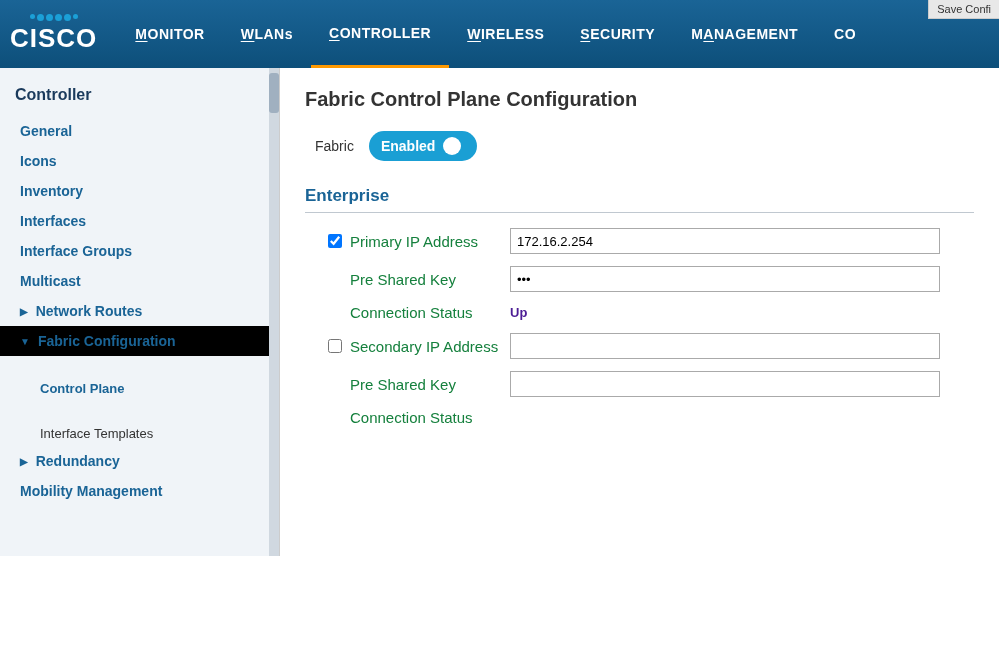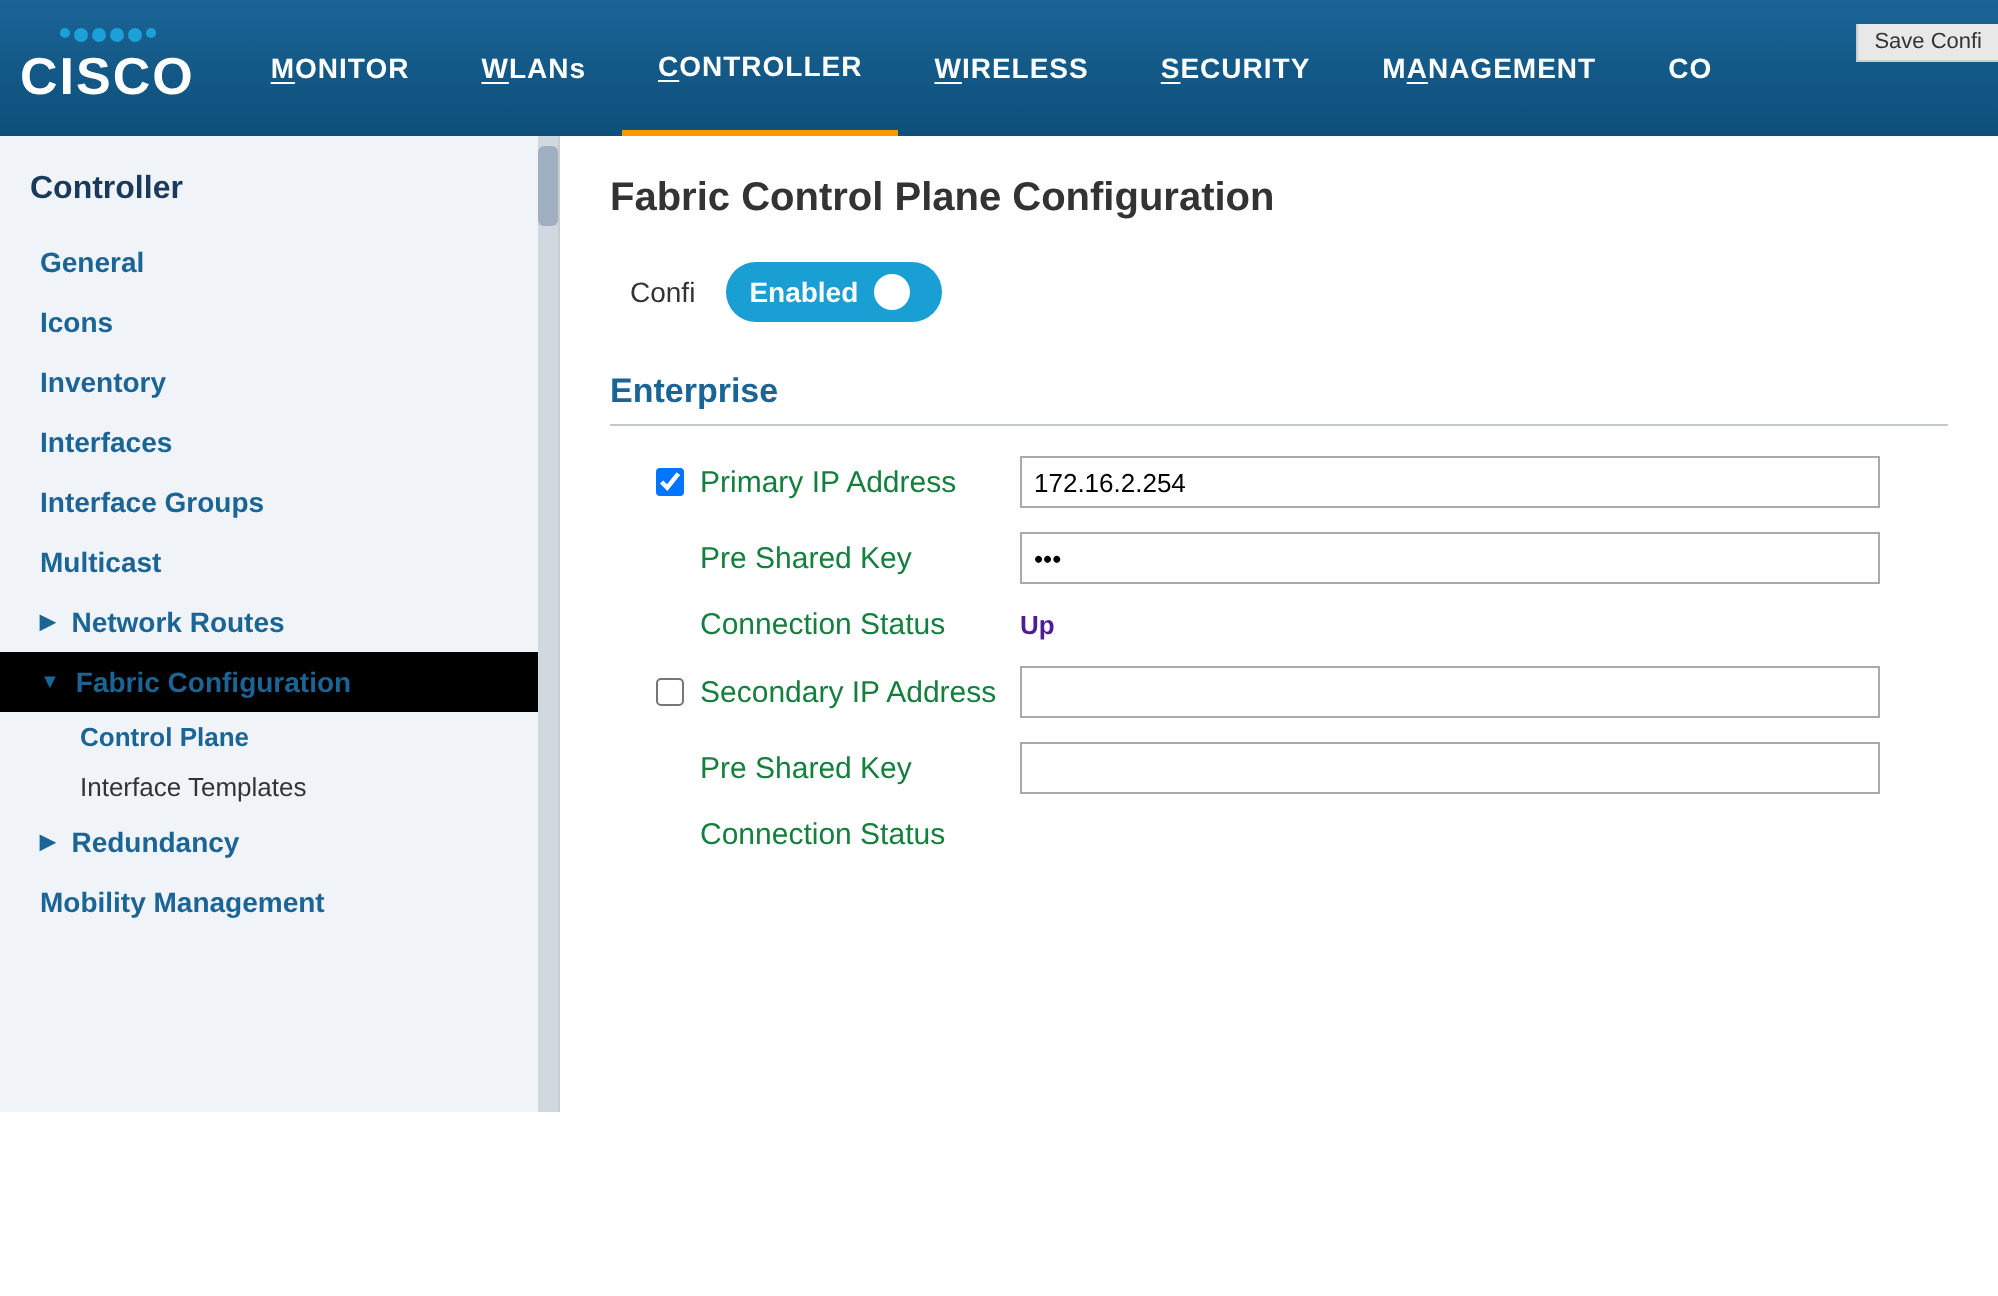--- a/index.html
+++ b/index.html
@@ -61,21 +61,21 @@
     .nav-item.active {
       border-bottom: 3px solid #f90;
     }
     .nav-item .underline {
       text-decoration: underline;
       text-underline-offset: 2px;
     }
 
     #save-config {
       position: absolute;
-      top: 12px;
+      top: 0;
       right: 0;
       background: #e8e8e8;
       padding: 3px 8px;
       font-size: 11px;
       color: #333;
       cursor: pointer;
       border-left: 1px solid #ccc;
       border-bottom: 1px solid #ccc;
     }
 
@@ -141,20 +141,21 @@
     }
     .sidebar-item.active {
       background: #000000;
     }
 
     .sidebar-sub {
       padding: 5px 15px 5px 40px;
       color: #333;
       font-size: 13px;
       cursor: pointer;
+      margin-top: 20px;
     }
     .sidebar-sub.active { font-weight: bold; color: #1a6496; }
 
     
     #content {
       flex: 1;
       padding: 20px 25px;
       overflow-y: auto;
       background: #fff;
     }
@@ -296,21 +297,21 @@
 
     <div id="sidebar-scrollbar">
       <div id="sidebar-scrollbar-thumb"></div>
     </div>
   </div>
 
   <div id="content">
     <div id="page-title">Fabric Control Plane Configuration</div>
 
     <div class="fabric-row">
-      <span class="fabric-label">Confi</span>
+      <span class="fabric-label">Fabric</span>
       <button class="toggle-btn">
         <span>Enabled</span>
         <span class="toggle-circle"></span>
       </button>
     </div>
 
     <div class="section-title">Enterprise</div>
 
     <div class="form-row">
       <div class="checkbox-col">

